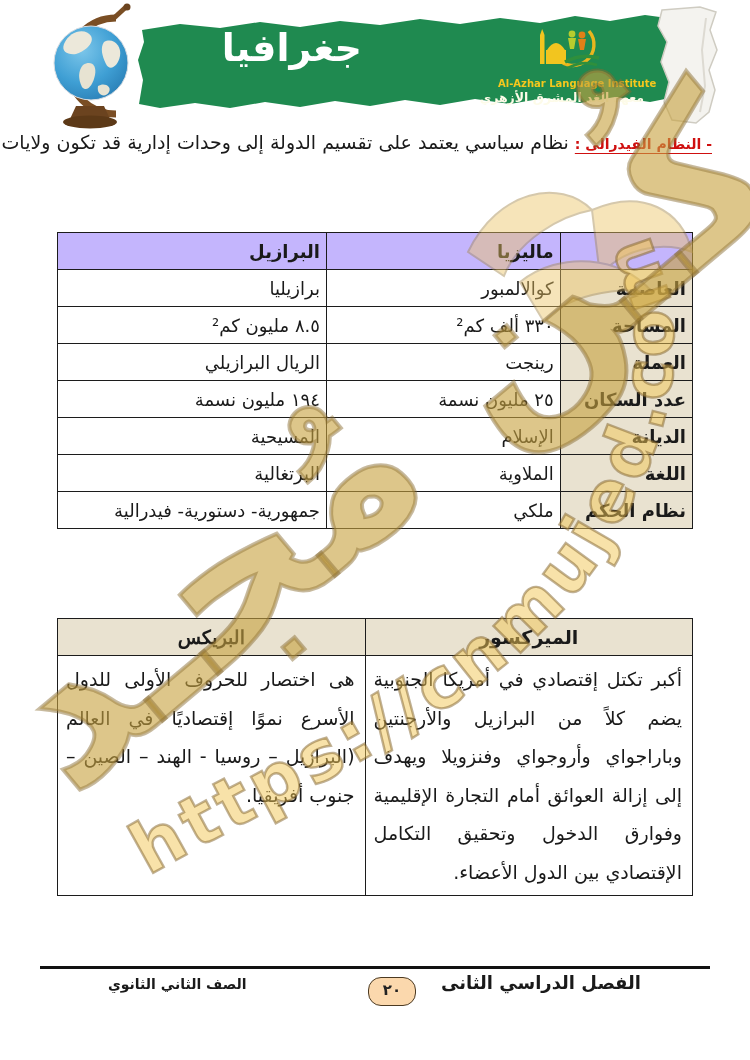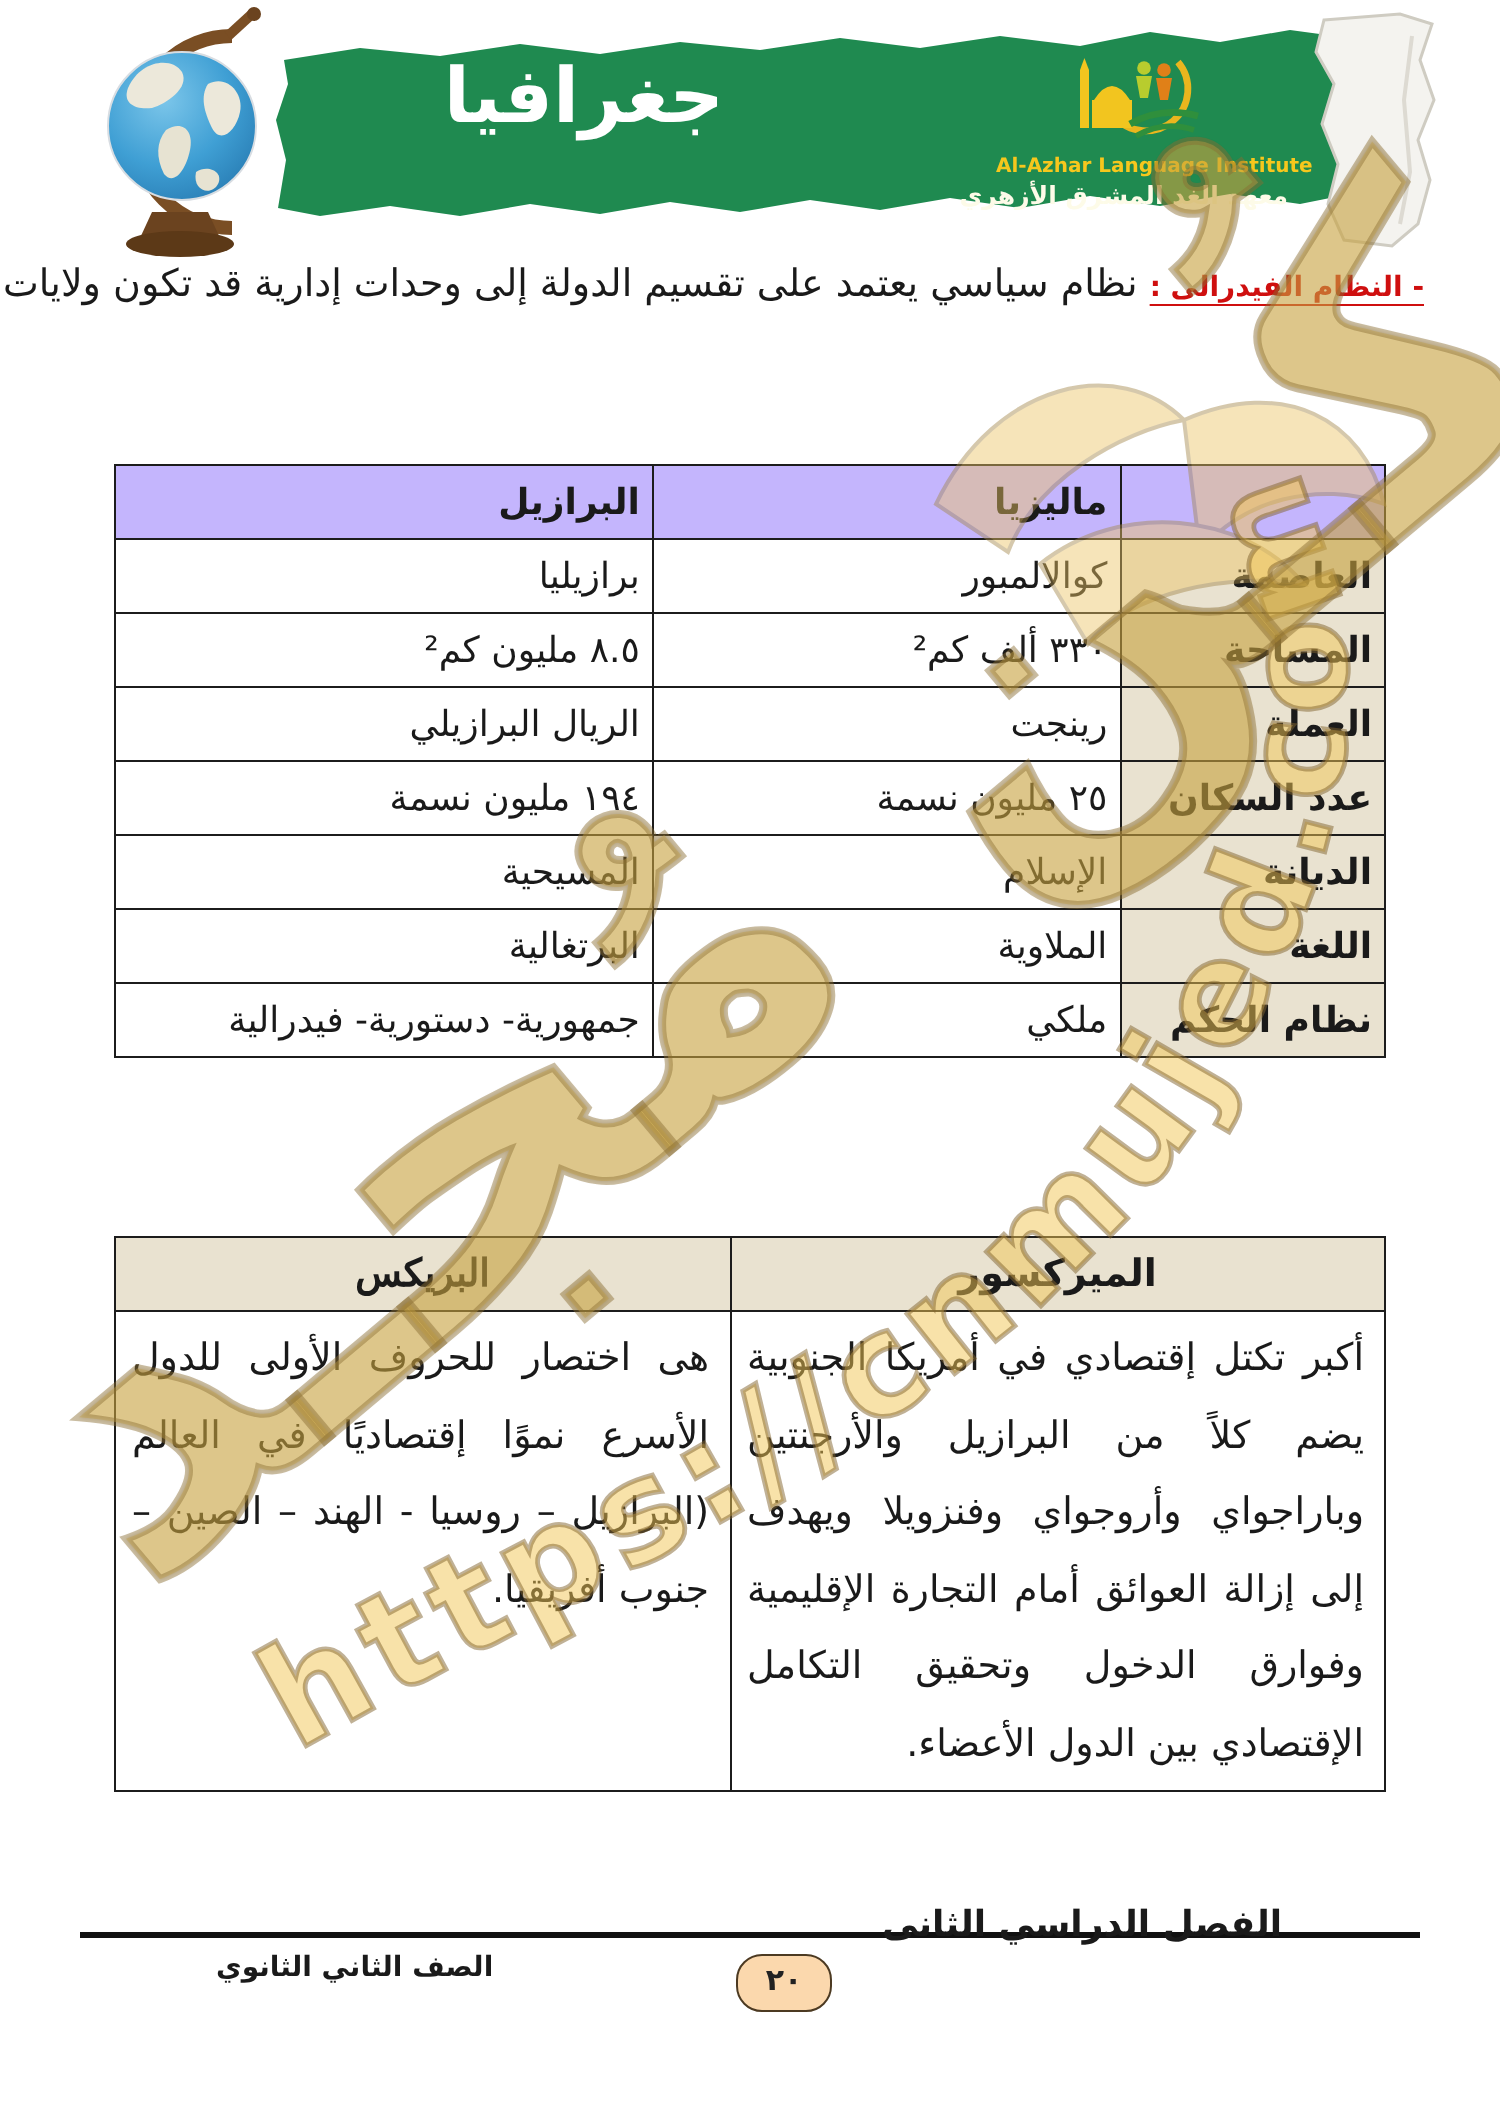--- a/index.html
+++ b/index.html
@@ -32,21 +32,21 @@
   .t-country .brcol{width:276px;}
   .t-country thead th{background:#c4b5fd;font-weight:bold;}
   .t-country td.lbl{background:#e9e2d0;font-weight:bold;}
   .t-org{left:57px;top:618px;width:636px;font-size:19px;}
   .t-org th{height:34px;background:#e9e2d0;font-weight:bold;text-align:center;}
   .t-org .mcol{width:328px;}
   .t-org .bcol{width:308px;font-family:Liberation Serif, serif;}
   .t-org td{height:193px;vertical-align:top;padding:4px 10px 4px 8px;text-align:justify;line-height:38.5px;}
   
   .footer-rule{position:absolute;left:40px;top:966px;width:670px;height:3px;background:#111;z-index:10;}
-  .footer-right{position:absolute;right:109px;top:952px;font-size:18px;font-weight:bold;direction:rtl;z-index:10;}
+  .footer-right{position:absolute;right:109px;top:972px;font-size:18px;font-weight:bold;direction:rtl;z-index:10;}
   .footer-left{position:absolute;left:108px;top:976px;font-size:14px;font-weight:bold;direction:rtl;z-index:10;}
   .page-badge{
     position:absolute;left:368px;top:977px;width:46px;height:27px;z-index:10;
     background:#fbd8ad;border:1.6px solid #4c3a22;border-radius:13px;
     font-size:15px;font-weight:bold;text-align:center;line-height:25px;color:#222;
   }
   
   .wm{position:absolute;inset:0;z-index:50;pointer-events:none;}
   .wm-ar{
     position:absolute;left:-70px;top:310px;width:920px;text-align:center;white-space:nowrap;

